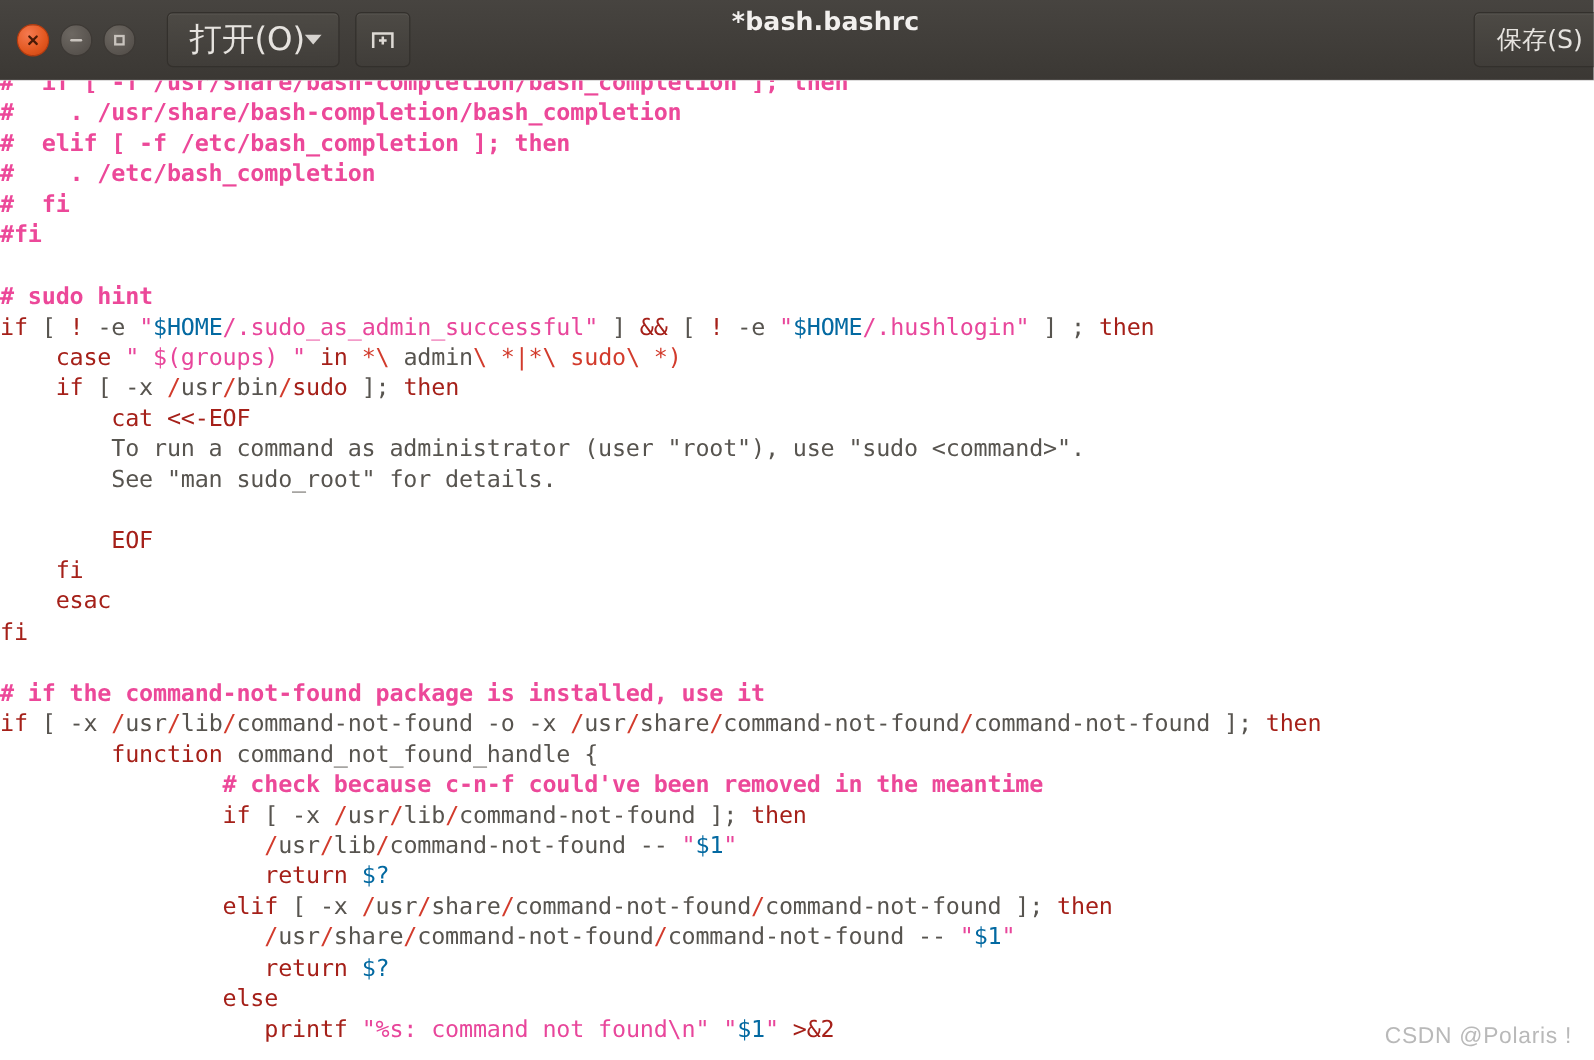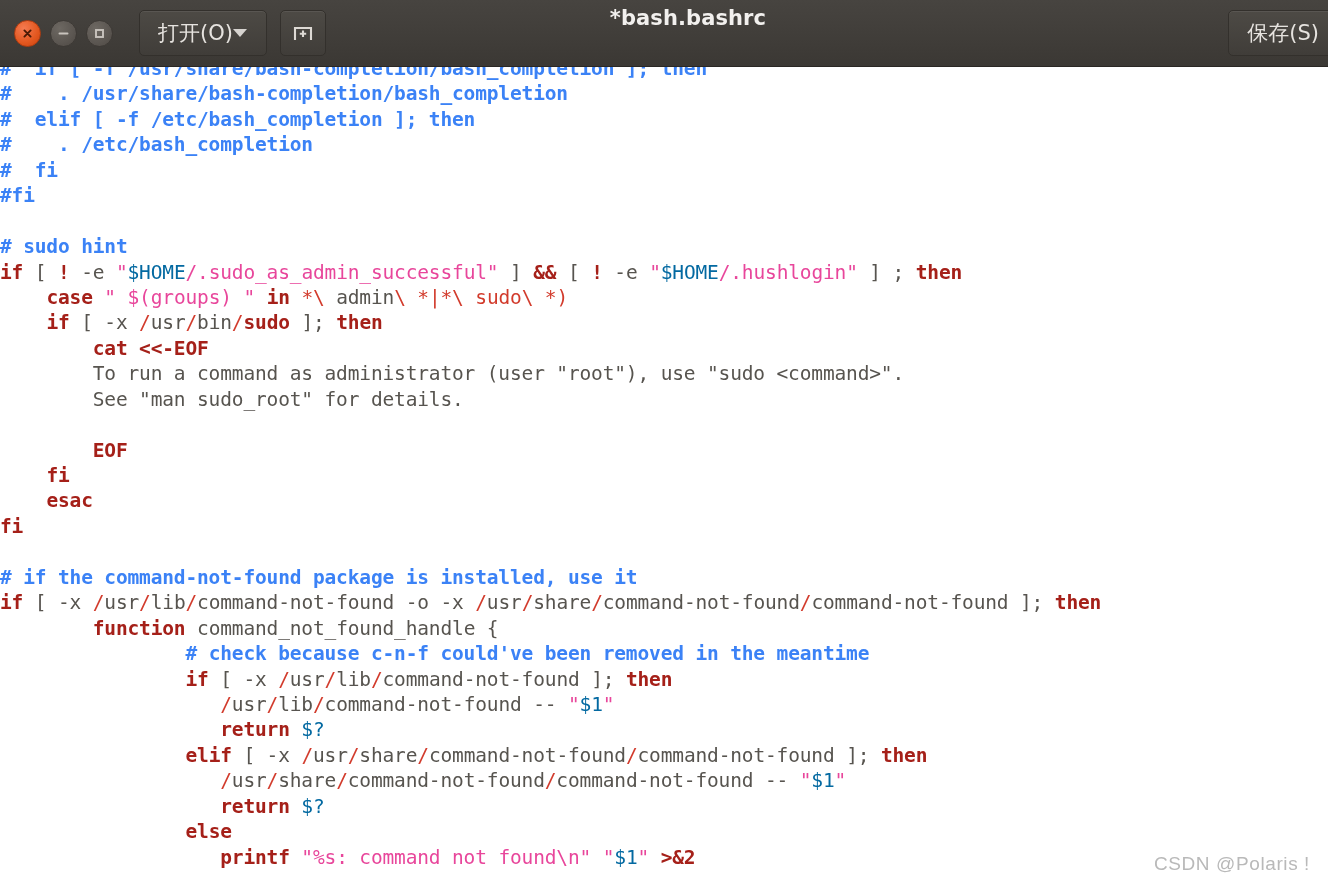--- a/index.html
+++ b/index.html
@@ -62,21 +62,21 @@
     min-width: 128px;
     padding: 0 14px 0 18px;
     border-radius: 5px;
     background: linear-gradient(to bottom, #4c4944 0%, #454views 0%, #403d39 100%);
     background: linear-gradient(to bottom, #4d4a45 0%, #403d39 100%);
     border: 1px solid #33302c;
     box-shadow: inset 0 1px 0 rgba(255,255,255,0.07);
     display: flex;
     align-items: center;
     color: #e6e3df;
-    font-size: 21px;
+    font-size: 27px;
     box-sizing: border-box;
     cursor: default;
   }
   .open-btn .caret {
     width: 0; height: 0;
     border-left: 7px solid transparent;
     border-right: 7px solid transparent;
     border-top: 8px solid #d6d3cf;
   }
 
@@ -154,22 +154,22 @@
     line-height: 25.45px;
     white-space: pre;
     color: #57544f;
     letter-spacing: -0.15px;
     position: relative;
     top: -11px;
   }
   .code .ln { display: block; height: 25.45px; }
 
   
-  .cm  { color: #3b82f6; font-weight: bold; }   
-  .kw  { color: #a52019; font-weight: bold; }   
+  .cm  { color: #ec4899; font-weight: bold; }   
+  .kw  { color: #a52019; font-weight: normal; }   
   .st  { color: #e8469b; }                      
   .var { color: #0369a1; }                      
   .sl  { color: #d23b2c; }                      
   .pl  { color: #57544f; }                      
 
   
   .watermark {
     position: absolute;
     right: 18px;
     bottom: 8px;

